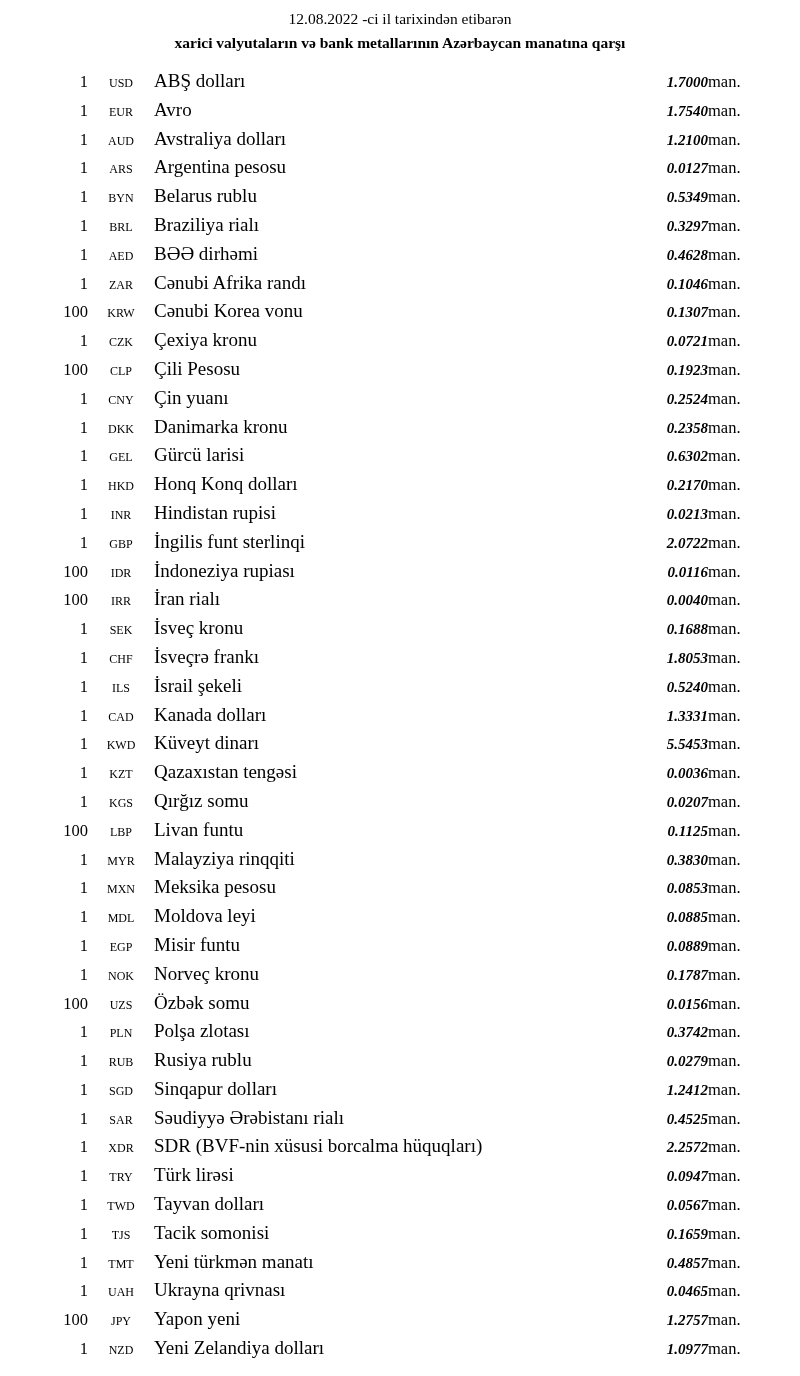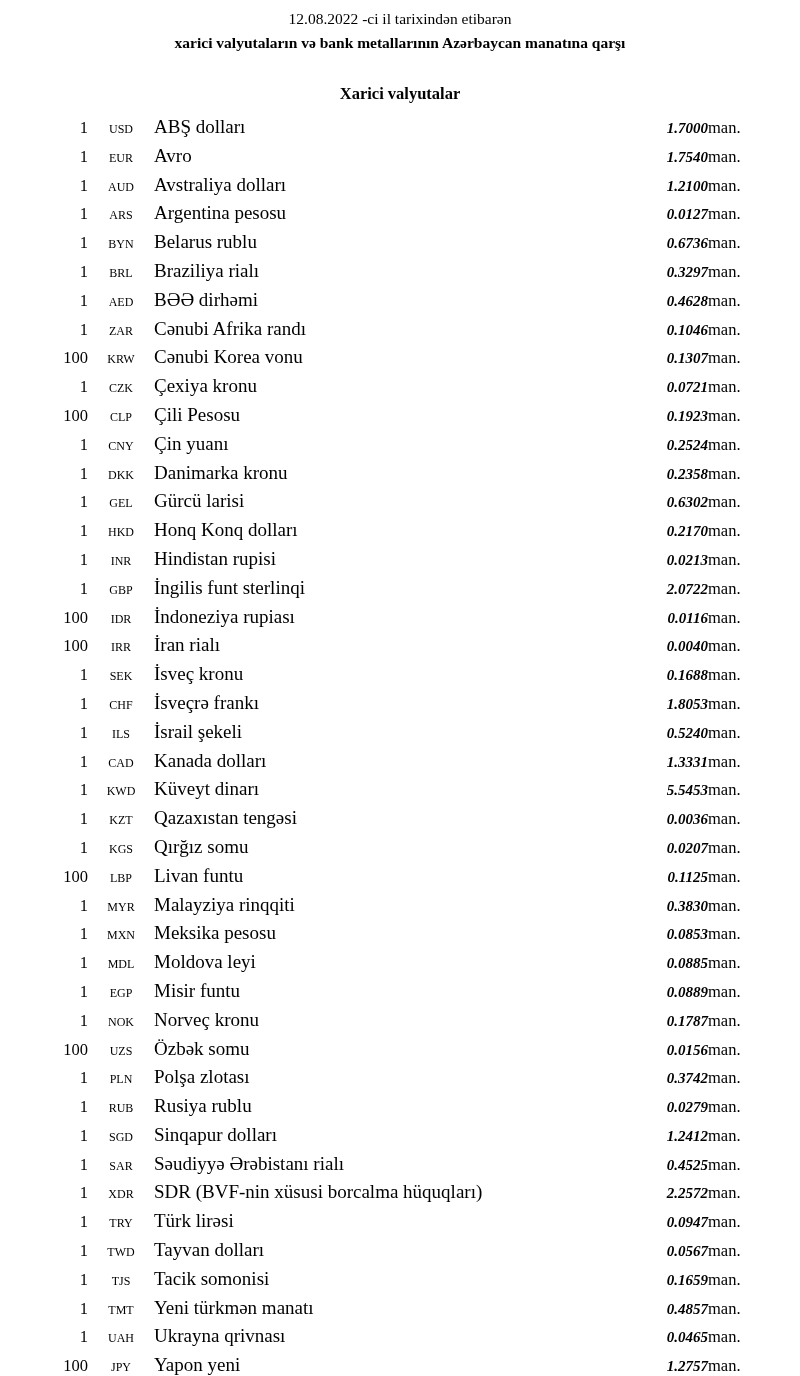--- a/index.html
+++ b/index.html
@@ -94,21 +94,20 @@
 </head>
 <body>
 
 <div class="page">
 
   <div class="header">
     <div class="title-date">12.08.2022  -ci il tarixindən etibarən</div>
     <div class="title-sub">xarici valyutaların və bank metallarının Azərbaycan manatına qarşı</div>
   </div>
 
-  <div class="section-title">Xarici valyutalar</div>
 
   <table class="rates">
     <tbody id="rates-body">
         <tr>
           <td class="qty">1</td>
           <td class="code">USD</td>
           <td class="name">ABŞ dolları</td>
           <td class="rate">1.7000</td>
           <td class="unit">man.</td>
         </tr>
@@ -130,21 +129,21 @@
           <td class="qty">1</td>
           <td class="code">ARS</td>
           <td class="name">Argentina pesosu</td>
           <td class="rate">0.0127</td>
           <td class="unit">man.</td>
         </tr>
         <tr>
           <td class="qty">1</td>
           <td class="code">BYN</td>
           <td class="name">Belarus rublu</td>
-          <td class="rate">0.6736</td>
+          <td class="rate">0.5349</td>
           <td class="unit">man.</td>
         </tr>
         <tr>
           <td class="qty">1</td>
           <td class="code">BRL</td>
           <td class="name">Braziliya rialı</td>
           <td class="rate">0.3297</td>
           <td class="unit">man.</td>
         </tr>
         <tr>

